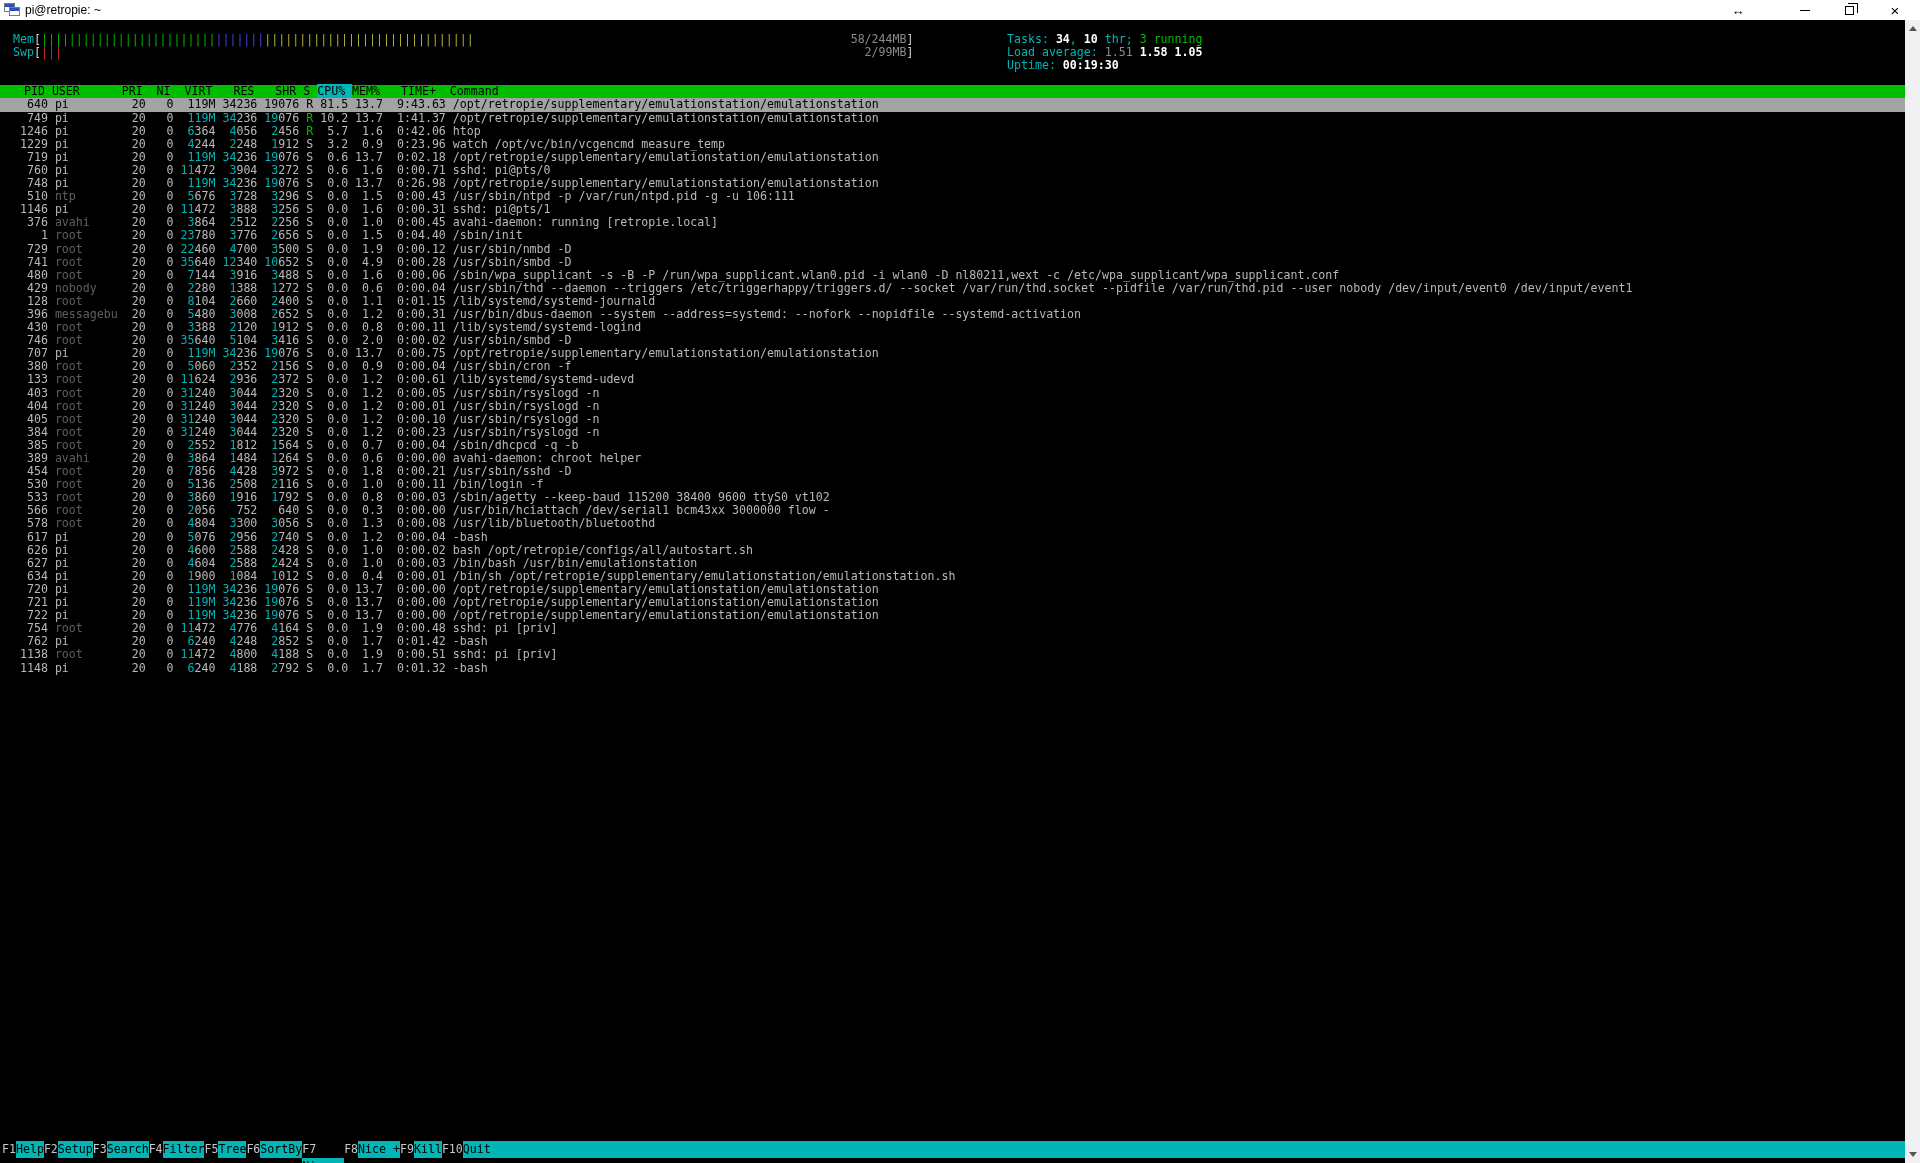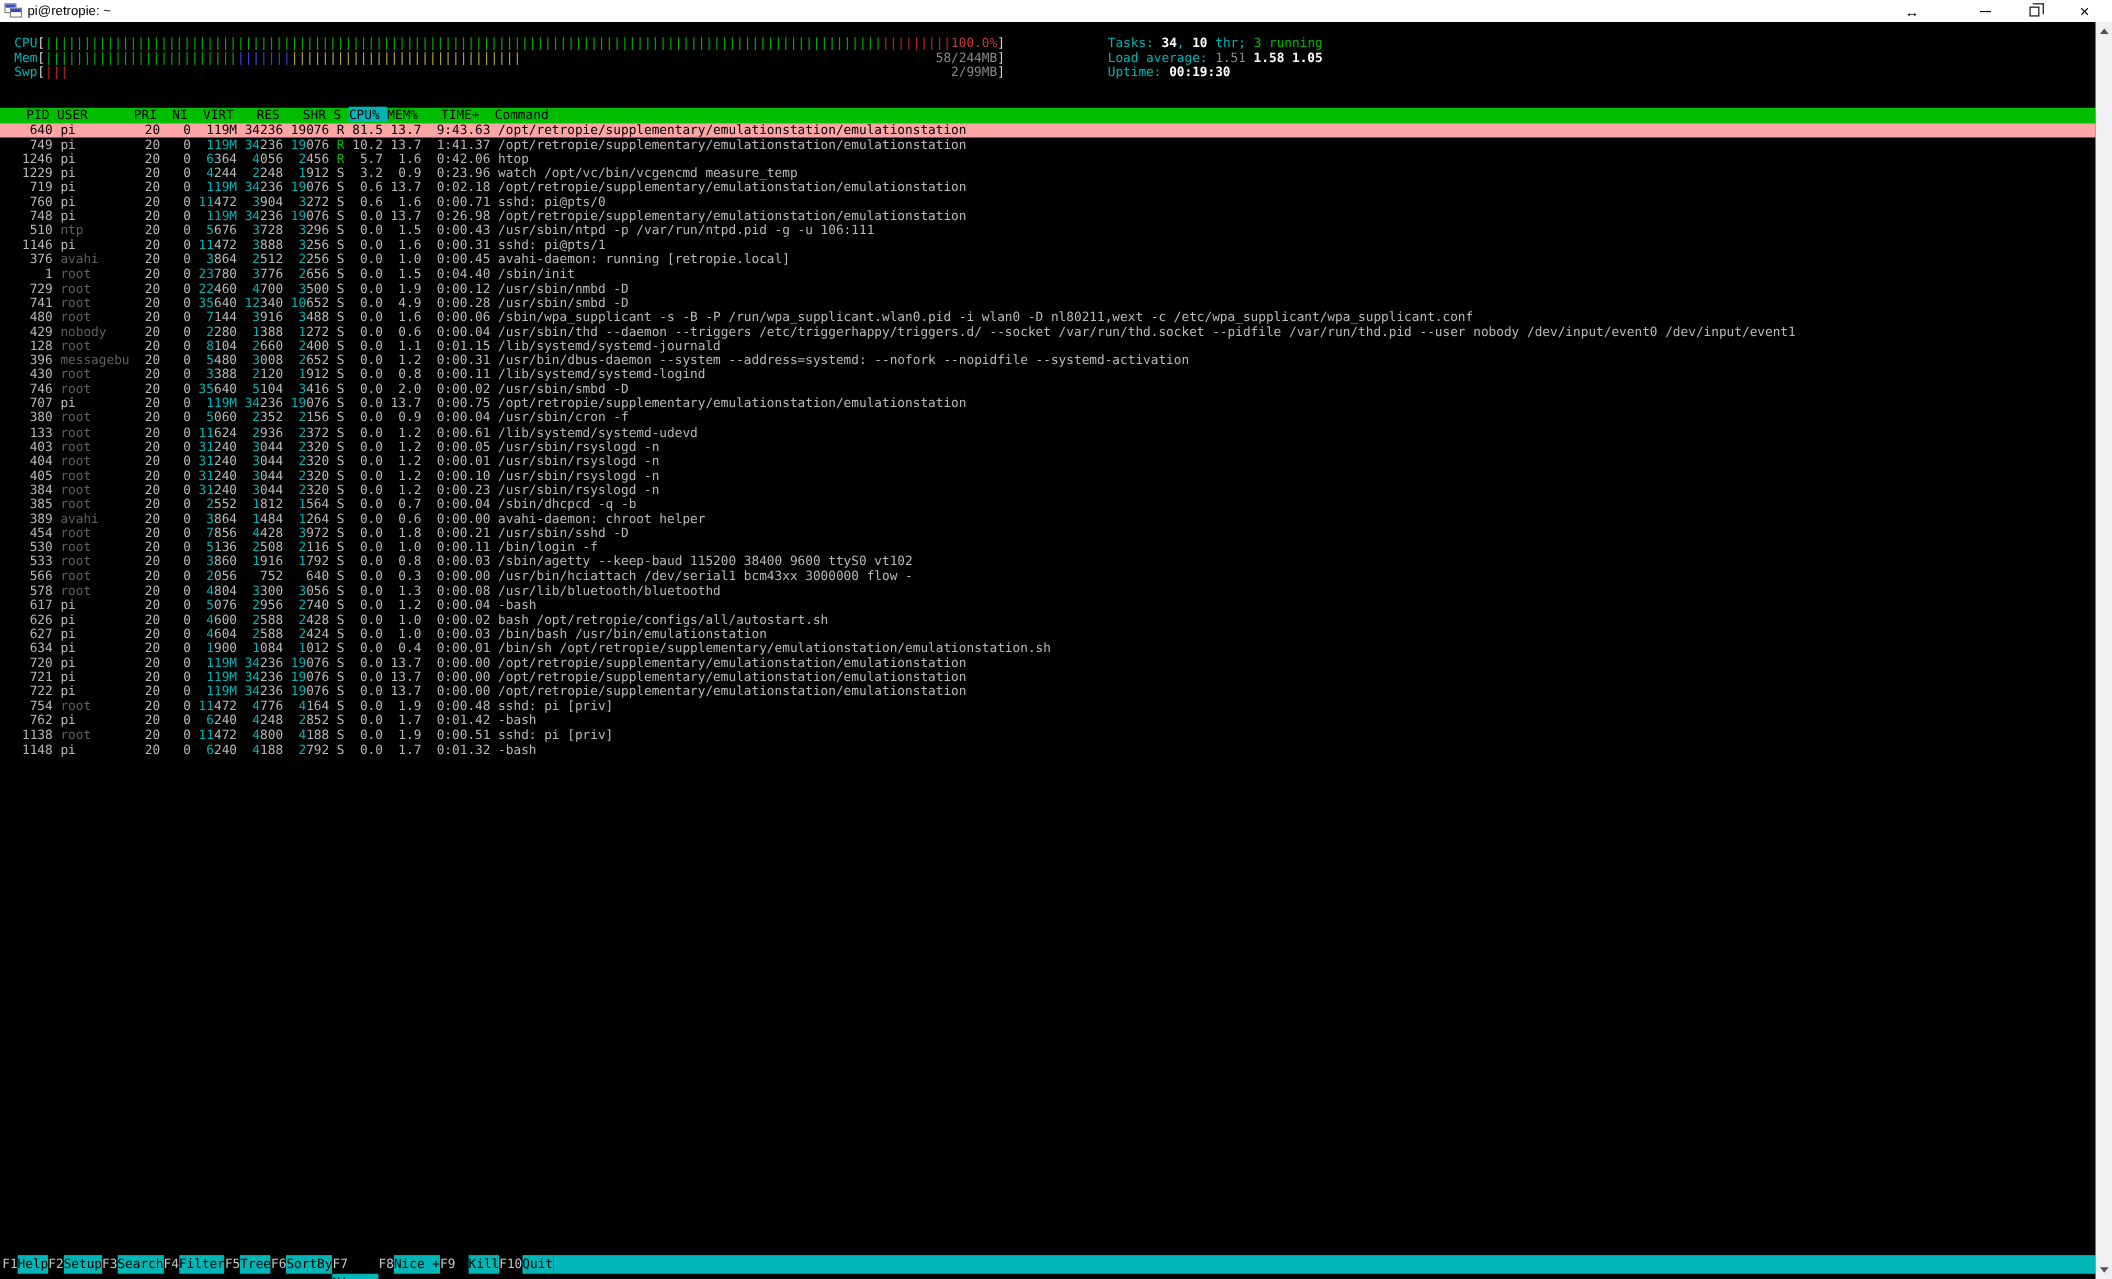--- a/index.html
+++ b/index.html
@@ -50,21 +50,21 @@
   .p-yellow { color:#aeae3c; }
 
   
   .c-mem    { color:#00b5b5; }
   .c-green  { color:#00bb00; }
   .c-shadow { color:#5f5f5f; }
 
   .thead { background:#00bd00; color:#000;padding-left:10px; }
   .thead span { color:#000; }
   .thead .sortcol { background:#00b5b5; }
-  .sel { background:#fca5a5; }
+  .sel { background:#a3a3a3; }
   .sel span { color:#000 !important; }
 
   
   .fkeybar { position:absolute; top:1121px; left:0; width:1905px; height:17px;
     display:flex; align-items:stretch; background:#000; padding-left:2px;
     font-size:11.6px; line-height:17px; }
   .fkeybar .key { color:#c7c7c7; background:#000; }
   .fkeybar .lbl { color:#000; background:#00b5b5; }
   .fkeybar .fill { flex:1; background:#00b5b5; }
 
@@ -96,21 +96,20 @@
       <span class="min-glyph"></span>
     </div>
   <div class="cap-btn btn-max">
       <span class="max-glyph"></span>
     </div>
   <div class="cap-btn btn-close">×</div>
 </div>
 
 <div class="terminal">
   <div class="content" id="content">
-      <div class="line"><span class="c-label">CPU</span><span class="brk">[</span><span class="p-green">|||||||||||||||||||||||||||||||||||||||||||||||||||||||||||||||||||||||||||||||||||||||||||||||||||||||||||||</span><span class="p-red">|||||||||</span><span class="c-red">100.0%</span><span class="brk">]</span></div>
       <div class="line"><span class="c-label">Mem</span><span class="brk">[</span><span class="p-green">|||||||||||||||||||||||||</span><span class="p-blue">|||||||</span><span class="p-yellow">||||||||||||||||||||||||||||||</span><span>                                                      </span><span class="bar-shadow">58/244MB</span><span class="brk">]</span></div>
       <div class="line"><span class="c-label">Swp</span><span class="brk">[</span><span class="p-red">|||</span><span>                                                                                                                   </span><span class="bar-shadow">2/99MB</span><span class="brk">]</span></div>
       <div class="line"></div>
       <div class="line"></div>
       <div class="line thead"><span>  PID </span><span>USER      </span><span>PRI </span><span> NI </span><span> VIRT </span><span>  RES </span><span>  SHR </span><span>S </span><span class="sortcol">CPU% </span><span>MEM% </span><span>  TIME+  </span><span>Command</span></div>
       <div class="line sel"><span>  640 </span><span>pi        </span><span> 20 </span><span>  0 </span><span><span class="c-mem"> 119M </span></span><span><span class="c-mem">34</span><span>236 </span></span><span><span class="c-mem">19</span><span>076 </span></span><span class="c-green">R </span><span>81.5 </span><span>13.7 </span><span> 9:43.63 </span><span>/opt/retropie/supplementary/emulationstation/emulationstation</span></div>
       <div class="line"><span>  749 </span><span>pi        </span><span> 20 </span><span>  0 </span><span><span class="c-mem"> 119M </span></span><span><span class="c-mem">34</span><span>236 </span></span><span><span class="c-mem">19</span><span>076 </span></span><span class="c-green">R </span><span>10.2 </span><span>13.7 </span><span> 1:41.37 </span><span>/opt/retropie/supplementary/emulationstation/emulationstation</span></div>
       <div class="line"><span> 1246 </span><span>pi        </span><span> 20 </span><span>  0 </span><span><span class="c-mem"> 6</span><span>364 </span></span><span><span class="c-mem"> 4</span><span>056 </span></span><span><span class="c-mem"> 2</span><span>456 </span></span><span class="c-green">R </span><span> 5.7 </span><span> 1.6 </span><span> 0:42.06 </span><span>htop</span></div>
       <div class="line"><span> 1229 </span><span>pi        </span><span> 20 </span><span>  0 </span><span><span class="c-mem"> 4</span><span>244 </span></span><span><span class="c-mem"> 2</span><span>248 </span></span><span><span class="c-mem"> 1</span><span>912 </span></span><span>S </span><span> 3.2 </span><span> 0.9 </span><span> 0:23.96 </span><span>watch /opt/vc/bin/vcgencmd measure_temp</span></div>
       <div class="line"><span>  719 </span><span>pi        </span><span> 20 </span><span>  0 </span><span><span class="c-mem"> 119M </span></span><span><span class="c-mem">34</span><span>236 </span></span><span><span class="c-mem">19</span><span>076 </span></span><span>S </span><span> 0.6 </span><span>13.7 </span><span> 0:02.18 </span><span>/opt/retropie/supplementary/emulationstation/emulationstation</span></div>
@@ -186,21 +185,21 @@
         <span class="lbl">SortBy</span>
       </span>
       <span style="display: flex; flex-direction: column;">
         <span class="key">F7</span>
         <span class="lbl">Nice -</span>
       </span>
       <span style="display: flex;">
         <span class="key">F8</span>
         <span class="lbl">Nice +</span>
       </span>
-      <span style="display: flex; gap: 12px;">
+      <span style="display: flex;">
         <span class="key">F9</span>
         <span class="lbl">Kill  </span>
       </span>
       <span style="display: flex;">
         <span class="key">F10</span>
         <span class="lbl">Quit  </span>
       </span>
       <span class="fill"></span>
     </div>
 

